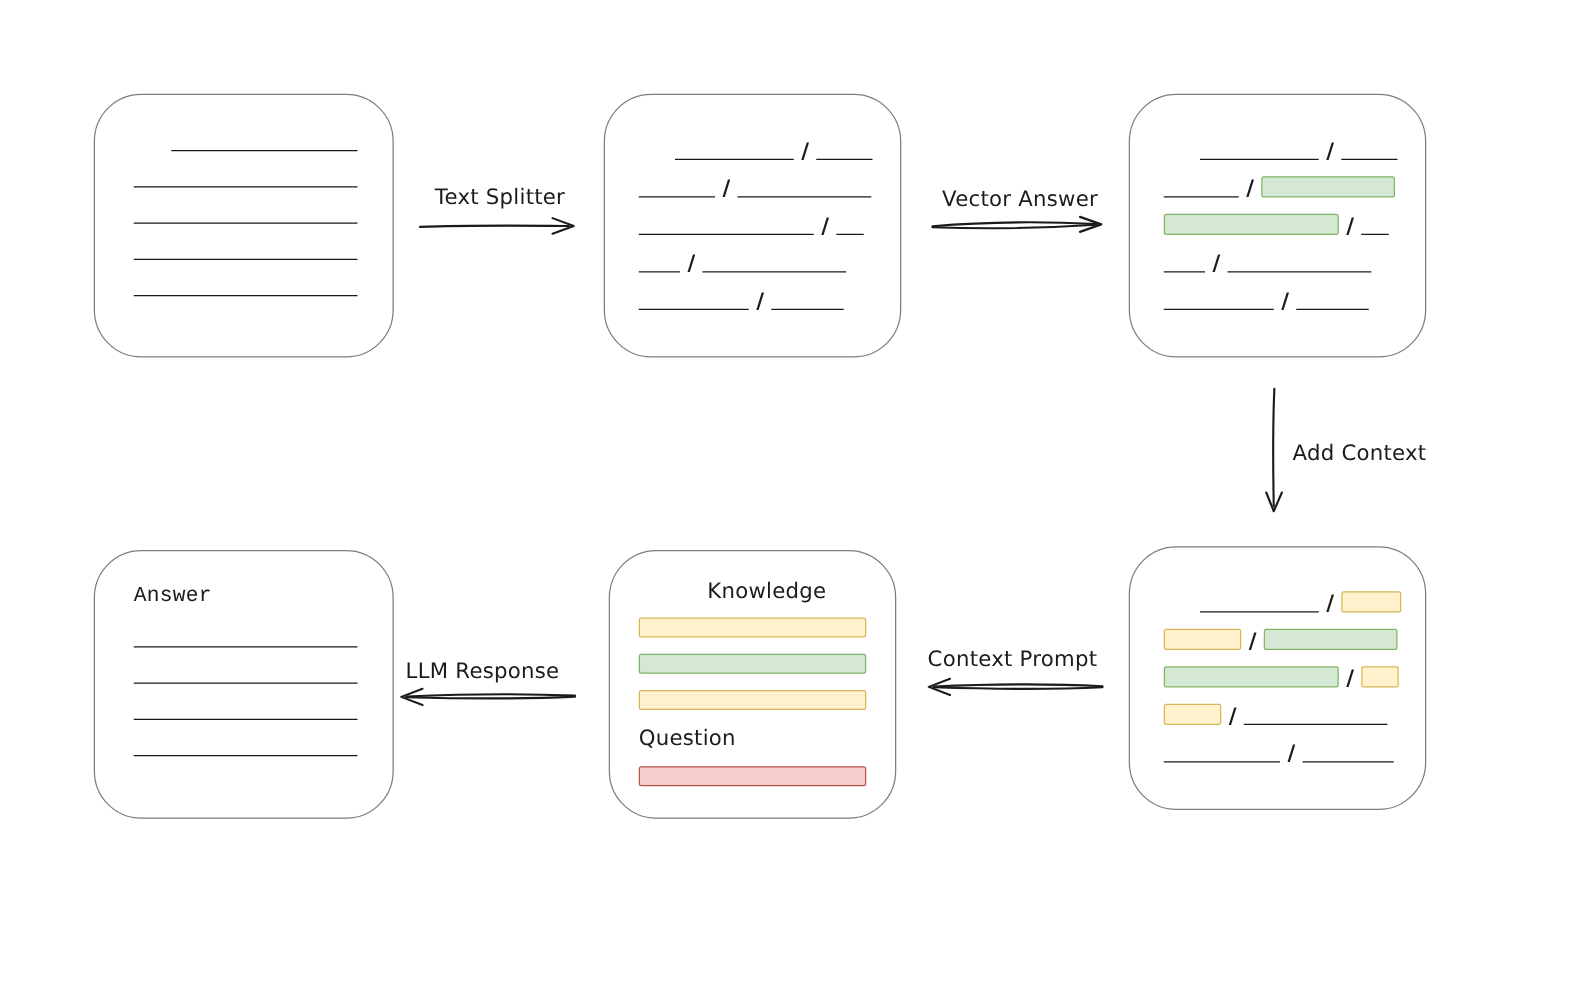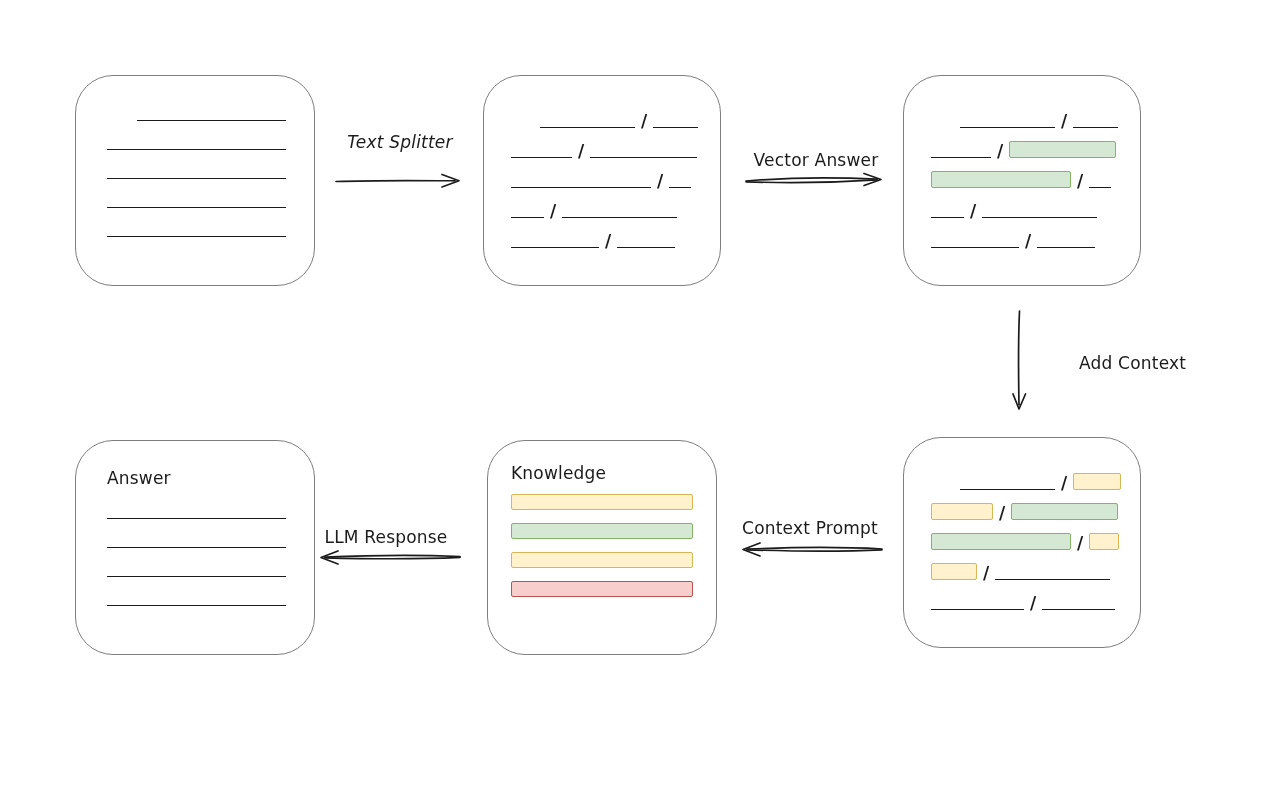--- a/index.html
+++ b/index.html
@@ -61,21 +61,21 @@
   <div class="box" style="left:75px; top:75px; width:240px; height:211px;">
     <div class="lines-col" style="padding-top:44px; gap:28px;">
         <div class="plain-line" style="margin-left: 61px; width: 149px;"></div>
         <div class="plain-line" style="margin-left: 31px; width: 179px;"></div>
         <div class="plain-line" style="margin-left: 31px; width: 179px;"></div>
         <div class="plain-line" style="margin-left: 31px; width: 179px;"></div>
         <div class="plain-line" style="margin-left: 31px; width: 179px;"></div>
       </div>
   </div>
 
-  <div class="arrow-label" style="left:333px; top:132px; width:134px;font-style:italic;">Text Splitter</div>
+  <div class="arrow-label" style="left:333px; top:148px; width:134px;">Text Splitter</div>
   <svg class="arrow-svg" style="left:333px; top:170px;" width="136" height="22">
     <path d="M3,11.5 C45,10 90,10.5 122,10.8"></path>
     <polyline points="109,4.5 126,10.8 109,17"></polyline>
   </svg>
 
   <div class="box" style="left:483px; top:75px; width:238px; height:211px;">
     <div class="rows-col" style="padding-top:34px;">
         <div class="chunk-row" style="padding-left: 56px;">
           <span class="seg seg-line" style="width: 95px;"></span>
           <span class="slash">/</span>
@@ -134,21 +134,21 @@
           <span class="seg seg-line" style="width: 115px;"></span>
         </div>
         <div class="chunk-row" style="padding-left: 27px;">
           <span class="seg seg-line" style="width: 88px;"></span>
           <span class="slash">/</span>
           <span class="seg seg-line" style="width: 58px;"></span>
         </div>
       </div>
   </div>
 
-  <div class="arrow-label" style="left:1034px; top:353px;margin-left:45px;">Add Context</div>
+  <div class="arrow-label" style="left:1034px; top:353px;">Add Context</div>
   <svg class="arrow-svg" style="left:1008px; top:308px;" width="26" height="112">
     <path d="M11.5,3 C10,35 10.5,70 11,97"></path>
     <polyline points="5,86 11,101 17.5,86"></polyline>
   </svg>
 
   <div class="box" style="left:903px; top:437px; width:238px; height:211px;">
     <div class="rows-col" style="padding-top:34px;">
         <div class="chunk-row" style="padding-left: 56px;">
           <span class="seg seg-line" style="width: 95px;"></span>
           <span class="slash">/</span>
@@ -179,40 +179,41 @@
 
   <div class="arrow-label" style="left:735px; top:518px; width:150px;">Context Prompt</div>
   <svg class="arrow-svg" style="left:735px; top:538px;" width="150" height="22">
     <path d="M147,11 C100,8.5 50,9.5 12,11.2"></path>
     <path d="M147,11.8 C100,14 50,13 12,11.8"></path>
     <polyline points="25,5 8,11.5 25,18"></polyline>
   </svg>
 
   <div class="box" style="left:487px; top:440px; width:230px; height:215px;">
     <div style="padding:22px 0 0 23px;">
-      <div class="inner-title" style="margin-bottom:11px;">Knowledge</div>
+      <div class="inner-title" style="margin-bottom:11px;text-align:center;">Knowledge</div>
       <div>
           <div class="bar bar-yellow"></div>
           <div class="bar bar-green"></div>
           <div class="bar bar-yellow"></div>
         </div>
+      <div class="inner-title" style="margin:13px 0 12px 0;">Question</div>
       <div>
           <div class="bar bar-red"></div>
         </div>
     </div>
   </div>
 
   <div class="arrow-label" style="left:313px; top:527px; width:146px;">LLM Response</div>
   <svg class="arrow-svg" style="left:313px; top:546px;" width="150" height="22">
     <path d="M147,10.5 C100,8.5 50,9.5 12,11.2"></path>
     <path d="M147,11.3 C100,13.5 50,12.8 12,11.8"></path>
     <polyline points="25,5 8,11.5 25,18"></polyline>
   </svg>
 
-  <div class="box" style="left:75px; top:440px; width:240px; height:215px;">
+  <div class="box" style="left:75px; top:440px; width:240px; height:215px;font-family:Liberation Mono, monospace;">
     <div style="padding:27px 0 0 0;">
       <div class="inner-title" style="padding-left:31px;">Answer</div>
       <div class="lines-col" style="margin-top:30px; gap:28px;">
           <div class="plain-line" style="margin-left: 31px; width: 179px;"></div>
           <div class="plain-line" style="margin-left: 31px; width: 179px;"></div>
           <div class="plain-line" style="margin-left: 31px; width: 179px;"></div>
           <div class="plain-line" style="margin-left: 31px; width: 179px;"></div>
         </div>
     </div>
   </div>

